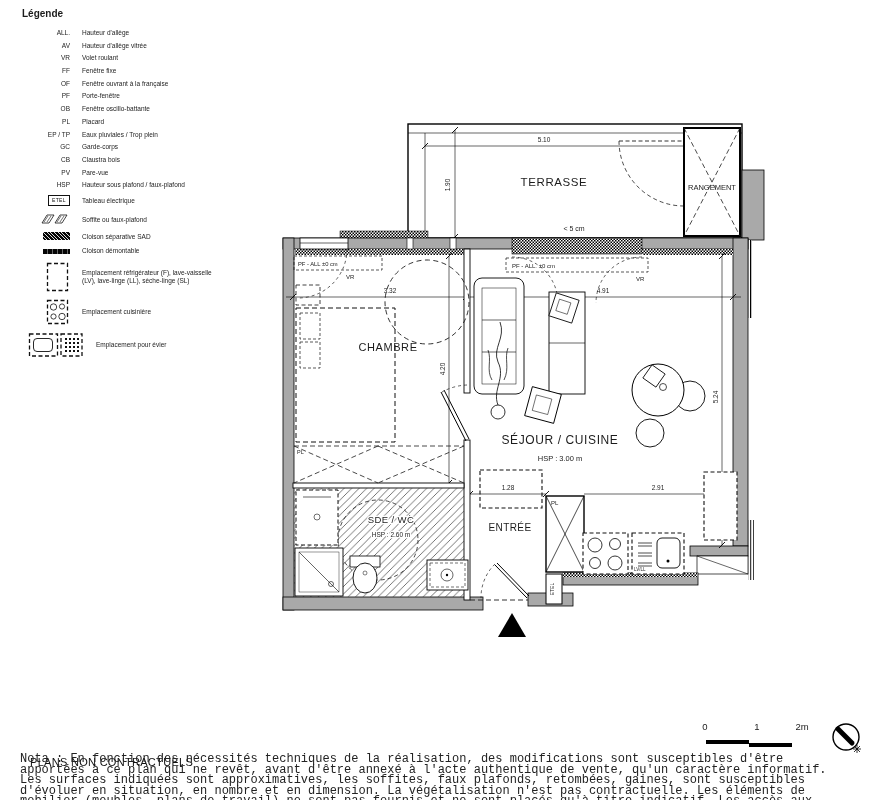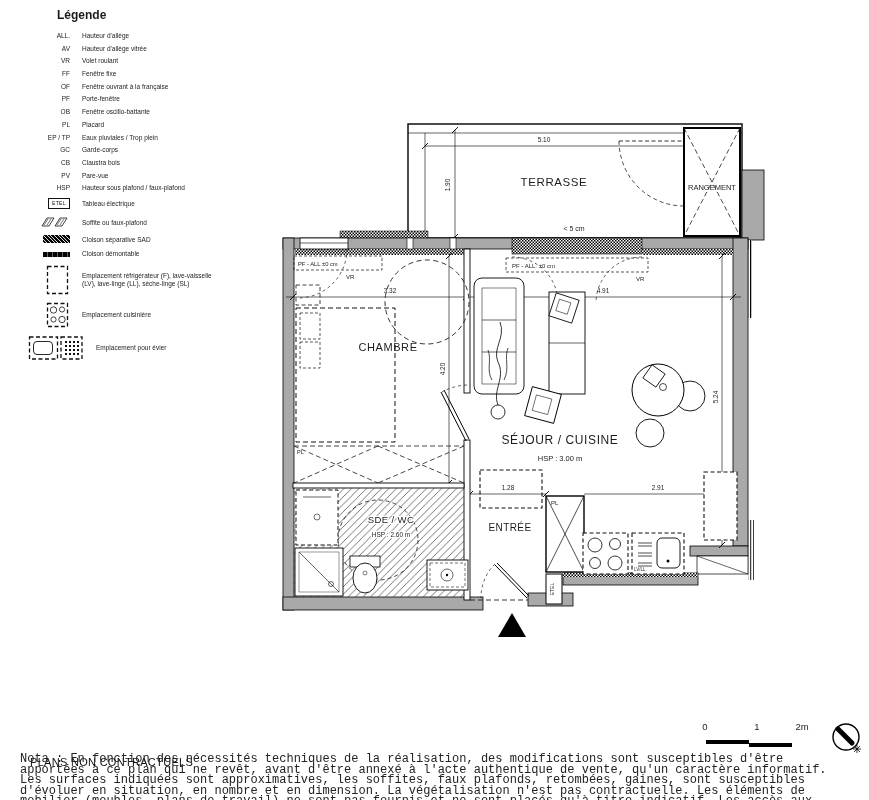--- a/index.html
+++ b/index.html
@@ -1,20 +1,20 @@
 <!DOCTYPE html>
 <html><head>
 <meta charset="utf-8">
 <style>
   html,body{margin:0;padding:0;background:#fff;}
   #page{position:relative;width:869px;height:800px;background:#fff;overflow:hidden;
         font-family:"Liberation Sans",sans-serif;color:#1c1c1c;}
   
   .legend{position:absolute;left:22px;top:8px;width:250px;}
-  .legend-title{font-size:12px;font-weight:bold;margin-bottom:11px;margin-left:35px;}
+  .legend-title{font-size:10px;font-weight:bold;margin-bottom:11px;}
   .abbr-row{display:flex;align-items:flex-start;margin-bottom:6.2px;font-size:6.5px;line-height:6.5px;}
   .abbr-code{width:48px;text-align:right;margin-right:12px;flex:none;}
   .abbr-label{flex:1;}
   .sym-row{display:flex;align-items:center;margin-bottom:7px;font-size:6.5px;line-height:7.5px;}
   .sym-cell{width:48px;display:flex;justify-content:flex-end;margin-right:12px;flex:none;}
   .sym-label{flex:1;max-width:130px;}
   .etel-box{border:1.1px solid #111;font-size:5px;letter-spacing:.4px;padding:1px 3px;color:#111;}
   .bar-sad{width:27px;height:8px;background:#050505;
            background-image:repeating-linear-gradient(45deg,rgba(255,255,255,.85) 0 .8px,transparent .8px 2.6px);}
   .bar-demontable{width:27px;height:5px;background:#050505;

